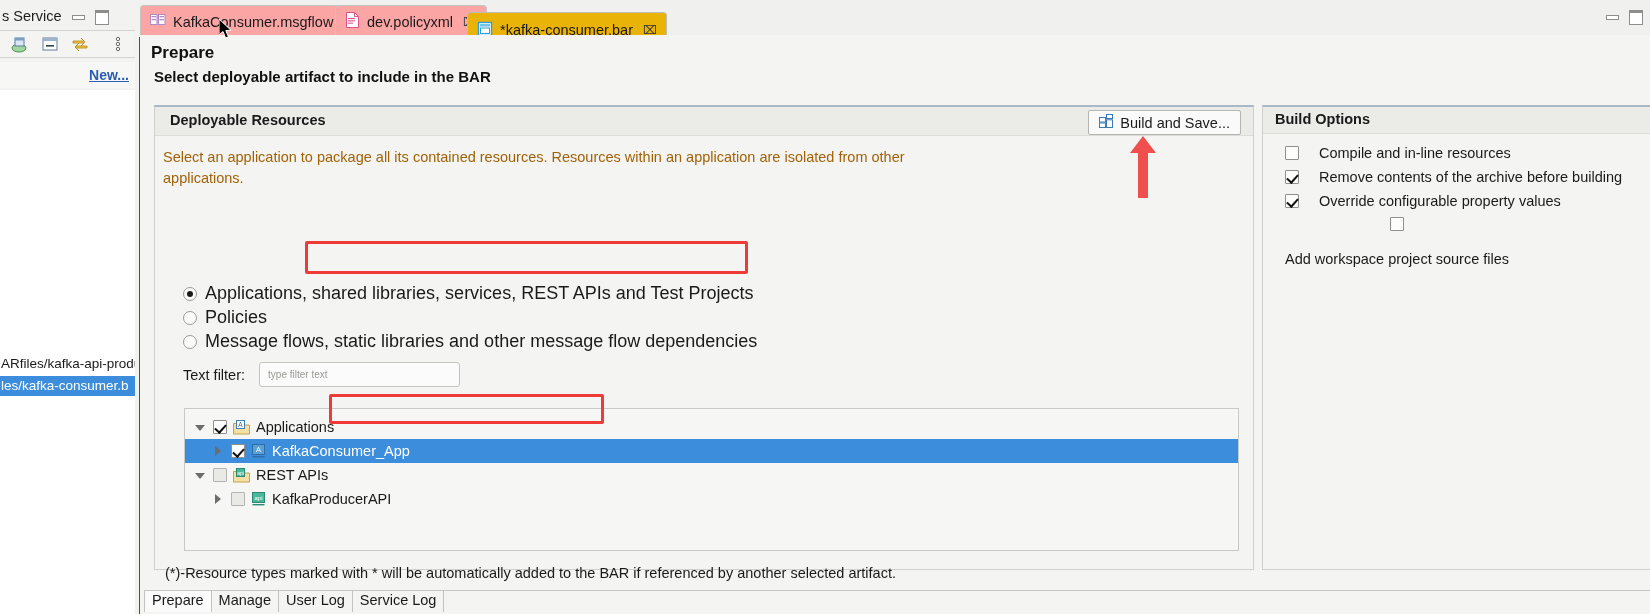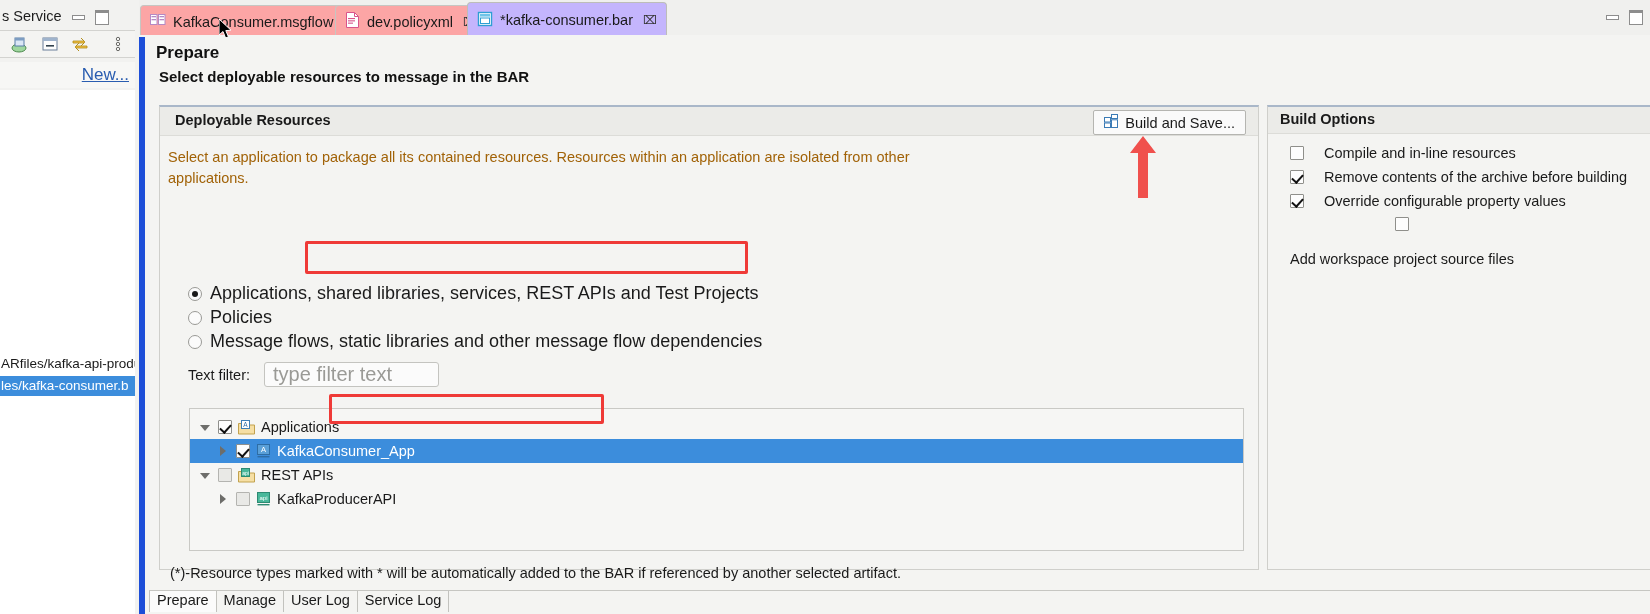--- a/index.html
+++ b/index.html
@@ -42,21 +42,21 @@
     border-top: 1px solid #d3d3d0; border-bottom: 1px solid #d3d3d0;
     background: #f4f4f2; display: flex; align-items: center;
   }
   .tb-icon { width: 20px; height: 20px; margin-left: 10px; position: relative; }
   #left-new-row {
     position: absolute; left: 0; top: 62px; width: 135px; height: 26px;
     background: #f7f7f5; display:flex; align-items:center; justify-content:flex-end;
     padding-right: 6px;
   }
   #left-new-link {
-    color: #2a5db0; text-decoration: underline; font-size: 17px; cursor: pointer;
+    color: #2a5db0; text-decoration: underline; font-size: 14px; cursor: pointer; font-weight: bold;
   }
   #left-tree { position:absolute; left:0; top:90px; width:135px; bottom:0; background:#fff; }
   .left-file {
     position:absolute; left:0; width:135px; height:20px; line-height:20px;
     font-size:13.5px; white-space:nowrap; overflow:hidden; padding-left:1px;
   }
   #left-file-0 { top:264px; color:#1a1a1a; }
   #left-file-1 { top:286px; background:#3c8ddc; color:#ffffff; }
 
   
@@ -74,35 +74,35 @@
   }
   .tab {
     position:absolute; top:5px; height:32px; display:flex; align-items:center;
     padding: 0 9px; gap:7px; cursor:pointer;
     border:1px solid #c6c6c2; border-bottom:none;
     border-radius: 4px 4px 0 0;
     background: #fafafa; white-space:nowrap; font-size:14.5px;
   }
   .tab.inactive { background:#fca5a5; }
   .tab.active {
-    background:#c4b5fd; top:2px; height:35px; border-color:#bdbdb9;justify-content:center;
+    background:#eab308; top:12px; height:35px; border-color:#bdbdb9;justify-content:center;
   }
   .tab-close { font-size:12px; color:#333; margin-left:3px; }
   #tab0 { left:1px; }
   #tab1 { left:196px; }
   #tab2 { left:328px; }
 
   #win-right {
     position:absolute; right:8px; top:9px; display:flex; align-items:center;
   }
 
   
   #editor {
     position:absolute; left:139px; top:37px; right:0; bottom:0; background:#f4f4f2;
-    border-left:6px solid #1d4ed8;
+    border-left:1px solid #1d4ed8;
   }
   #hdr-title {
     position:absolute; left:11px; top:6px; font-size:17px; font-weight:bold; color:#111;
   }
   #hdr-sub {
     position:absolute; left:14px; top:31px; font-size:15px; font-weight:bold; color:#111;
   }
 
   
   #dep-group {
@@ -139,22 +139,22 @@
   }
   .radio.on::after {
     content:""; position:absolute; left:3px; top:3px; width:6px; height:6px;
     border-radius:50%; background:#1a1a1a;
   }
   #filter-row {
     position:absolute; left:28px; top:255px; display:flex; align-items:center; gap:14px;
   }
   #filter-label { font-size:14.5px; }
   #filter-input {
-    width:175px; height:25px; border:1px solid #c4c4c0; border-radius:3px;
-    background:#fbfbfb; font-family:"Liberation Sans", sans-serif; font-size:20px;
+    width:201px; height:25px; border:1px solid #c4c4c0; border-radius:3px;
+    background:#fbfbfb; font-family:"Liberation Sans", sans-serif; font-size:10px;
     padding:0 8px; color:#444; outline:none;
   }
   #filter-input::placeholder { color:#9a9a96; }
 
   #tree-box {
     position:absolute; left:29px; top:301px; width:1055px; height:143px;
     background:#f6f6f4; border:1px solid #c9c9c5;
   }
   .tree-row {
     position:absolute; left:0; right:0; height:24px;
@@ -334,21 +334,21 @@
 
     <div id="win-right">
       <span class="win-btn win-min"></span>
       <span class="win-btn win-max"></span>
     </div>
   </div>
 
   <div id="editor">
 
     <div id="hdr-title">Prepare</div>
-    <div id="hdr-sub">Select deployable resources to message in the BAR</div>
+    <div id="hdr-sub">Select deployable artifact to include in the BAR</div>
 
     <div id="dep-group">
       <div id="dep-group-hdr">
         <span id="dep-group-title">Deployable Resources</span>
         <div id="build-save-btn">
           <span>
             <svg width="15" height="14" viewBox="0 0 15 14">
               <rect x="0.5" y="3.5" width="6" height="4.5" fill="#fff" stroke="#3a7ab5"></rect>
               <rect x="7.5" y="0.5" width="6" height="4" fill="#fff" stroke="#3a7ab5"></rect>
               <rect x="0.5" y="9" width="6" height="4.5" fill="#fff" stroke="#3a7ab5"></rect>

